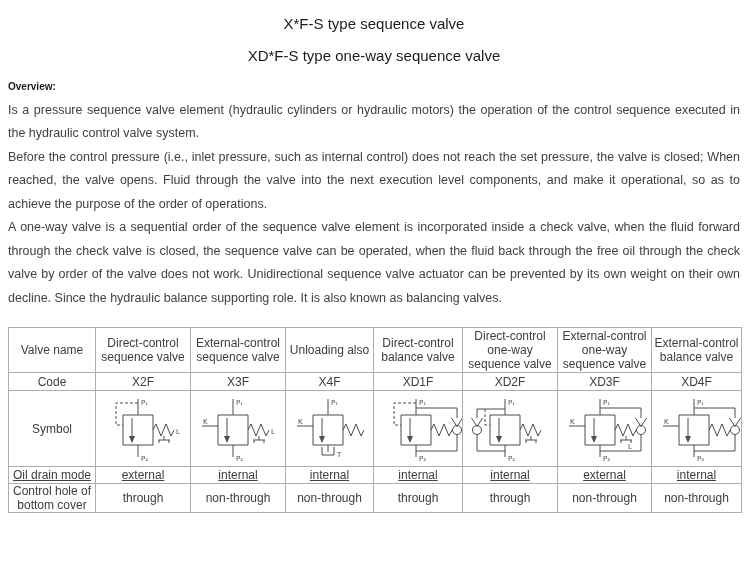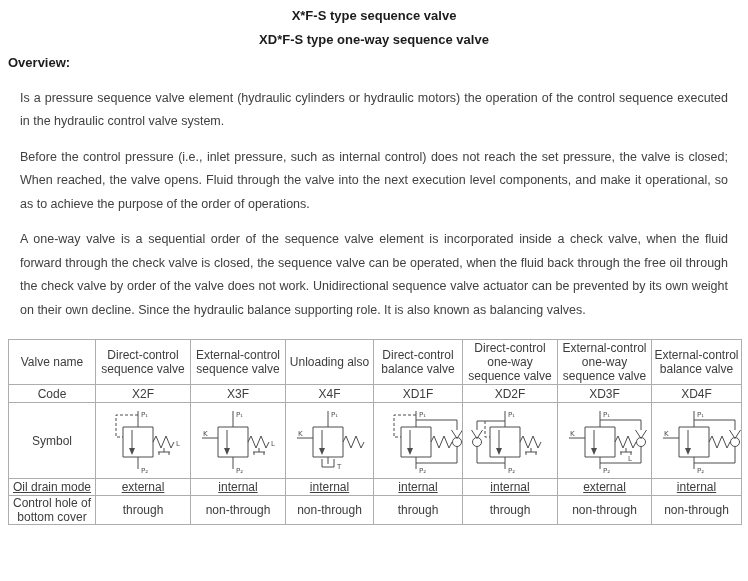--- a/index.html
+++ b/index.html
@@ -4,35 +4,35 @@
 <style>
   html,body{margin:0;padding:0;background:#fff;}
   .page{
     width:748px;
     box-sizing:border-box;
     padding:4px 8px 2px 8px;
     font-family:"Liberation Sans","DejaVu Sans",sans-serif;
     color:#414141;
   }
   .title{
-    margin:0;
+    margin:8px;
     text-align:center;
-    font-size:13px;
+    font-size:15px;
+    font-weight:normal;
+    color:#1c1c1c;
+    line-height:23.5px;
+  }
+  .overview{
+    font-size:10px;
     font-weight:bold;
     color:#1c1c1c;
     line-height:23.5px;
   }
-  .overview{
-    font-size:13px;
-    font-weight:bold;
-    color:#1c1c1c;
-    line-height:23.5px;
-  }
   p.body{
-    margin:12px;
+    margin:0;
     font-size:12.5px;
     line-height:23.5px;
     text-align:justify;
     color:#414141;
   }
   table.spec{
     border-collapse:collapse;
     table-layout:fixed;
     width:733px;
     margin-top:17px;

